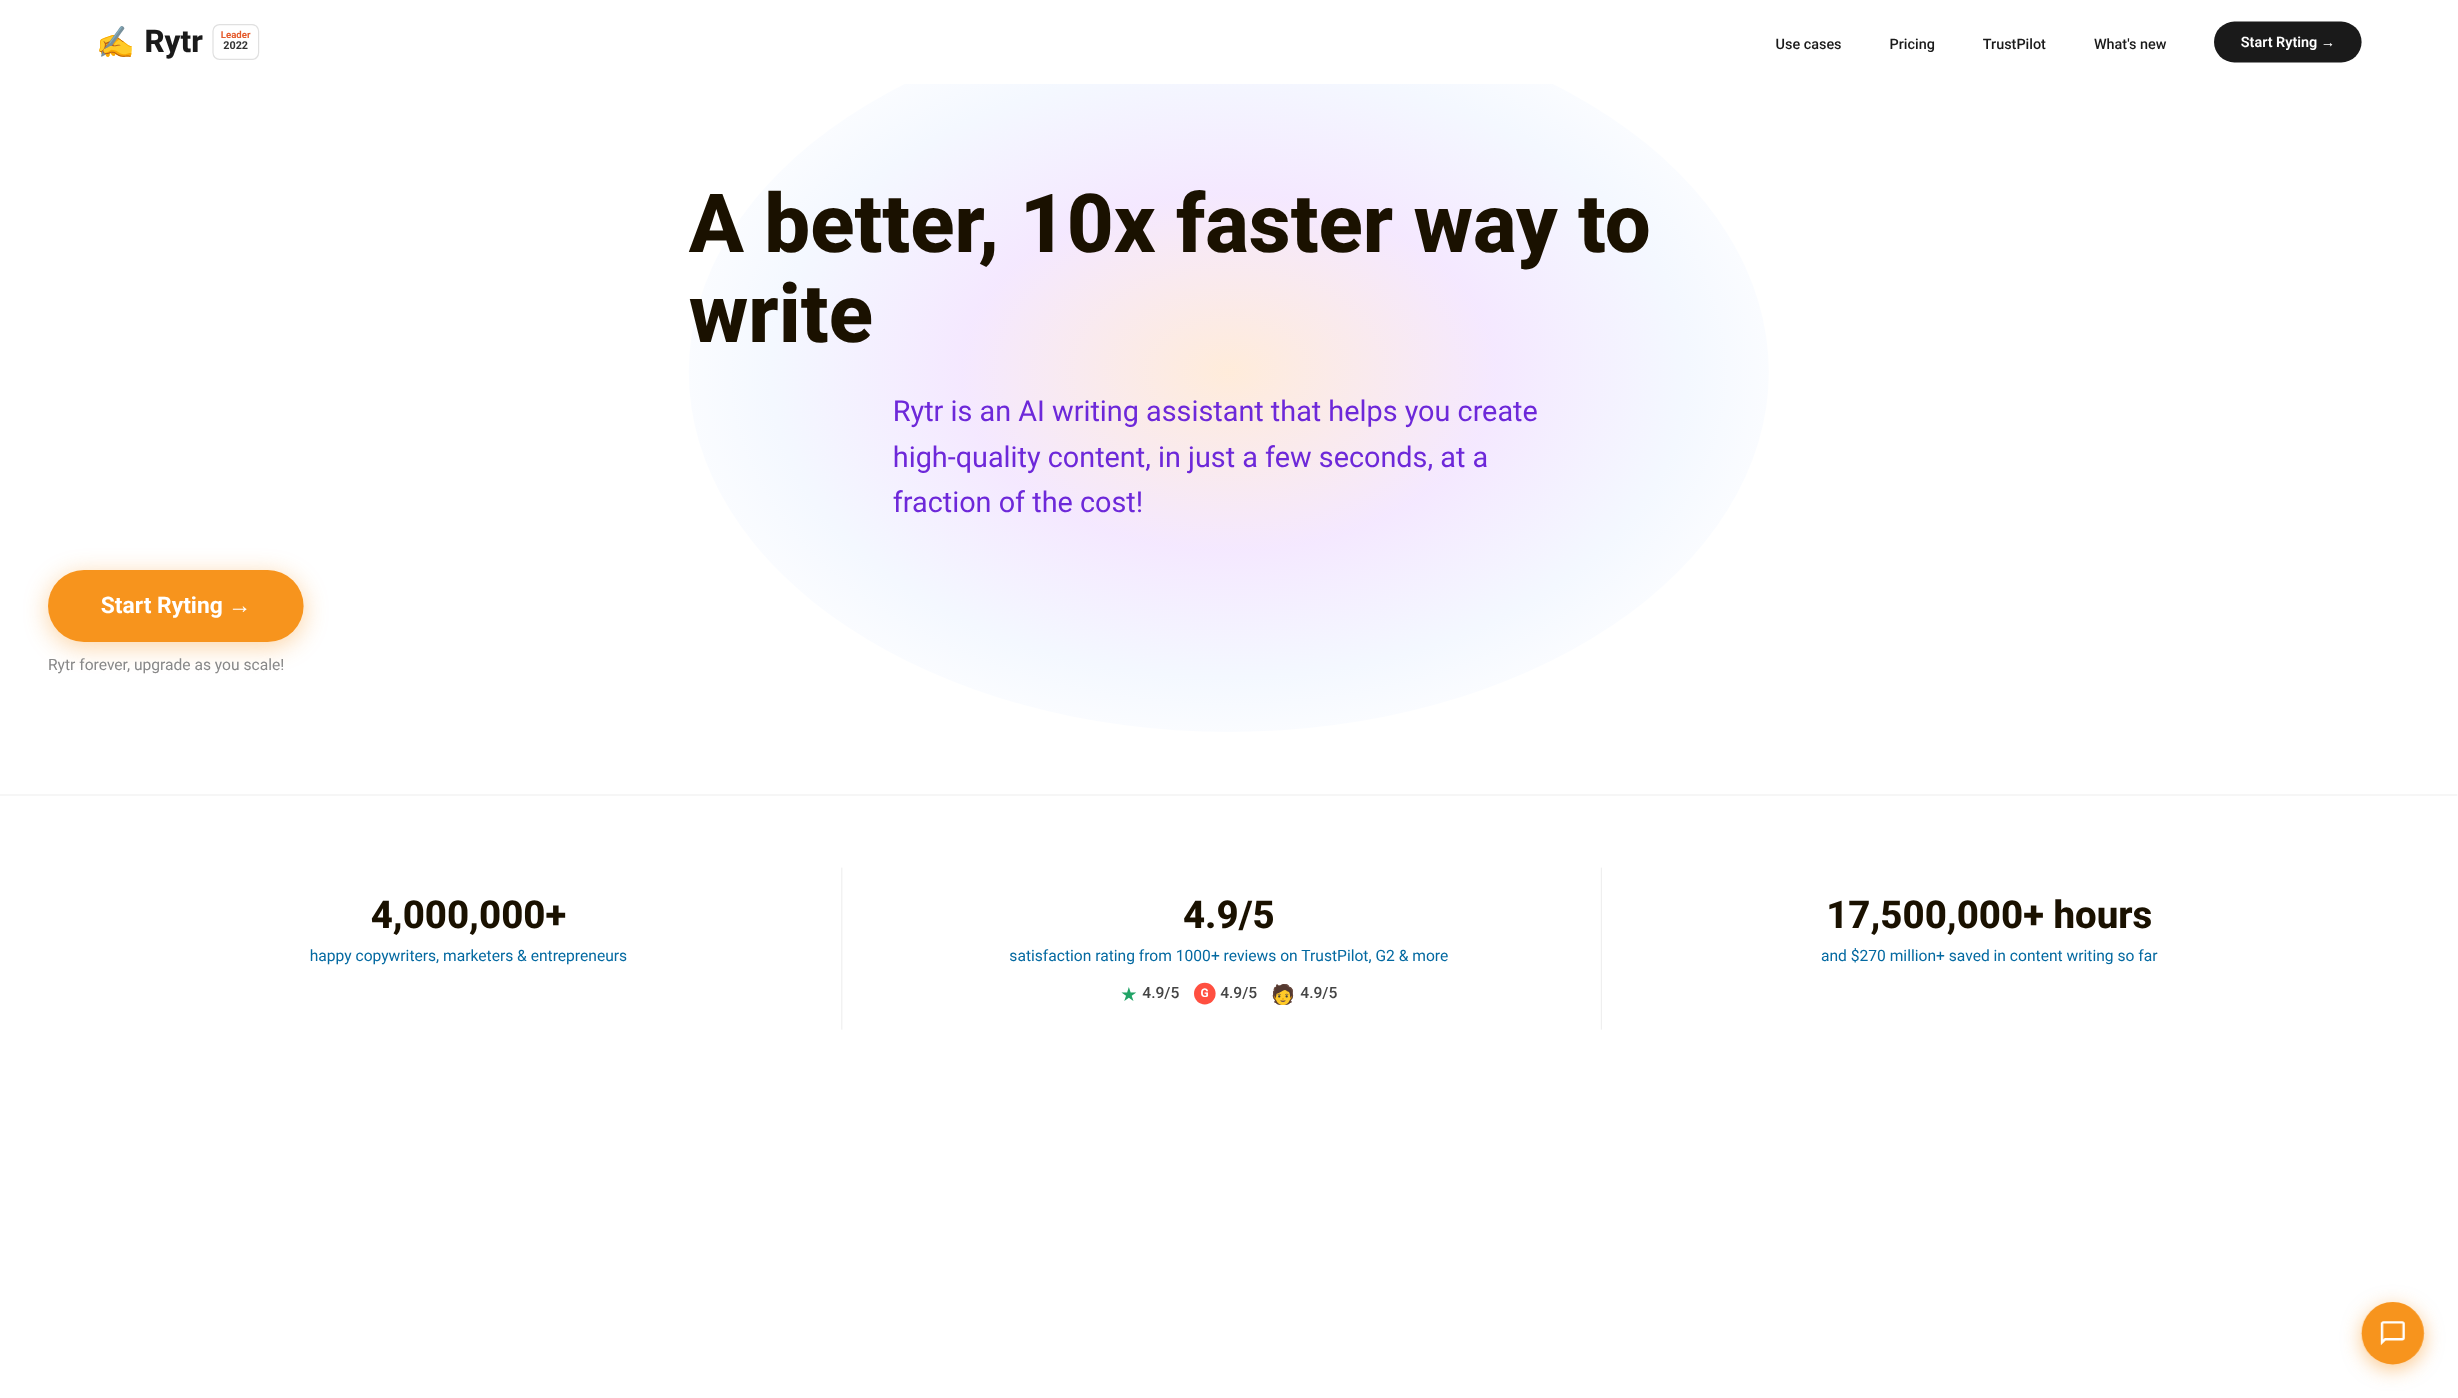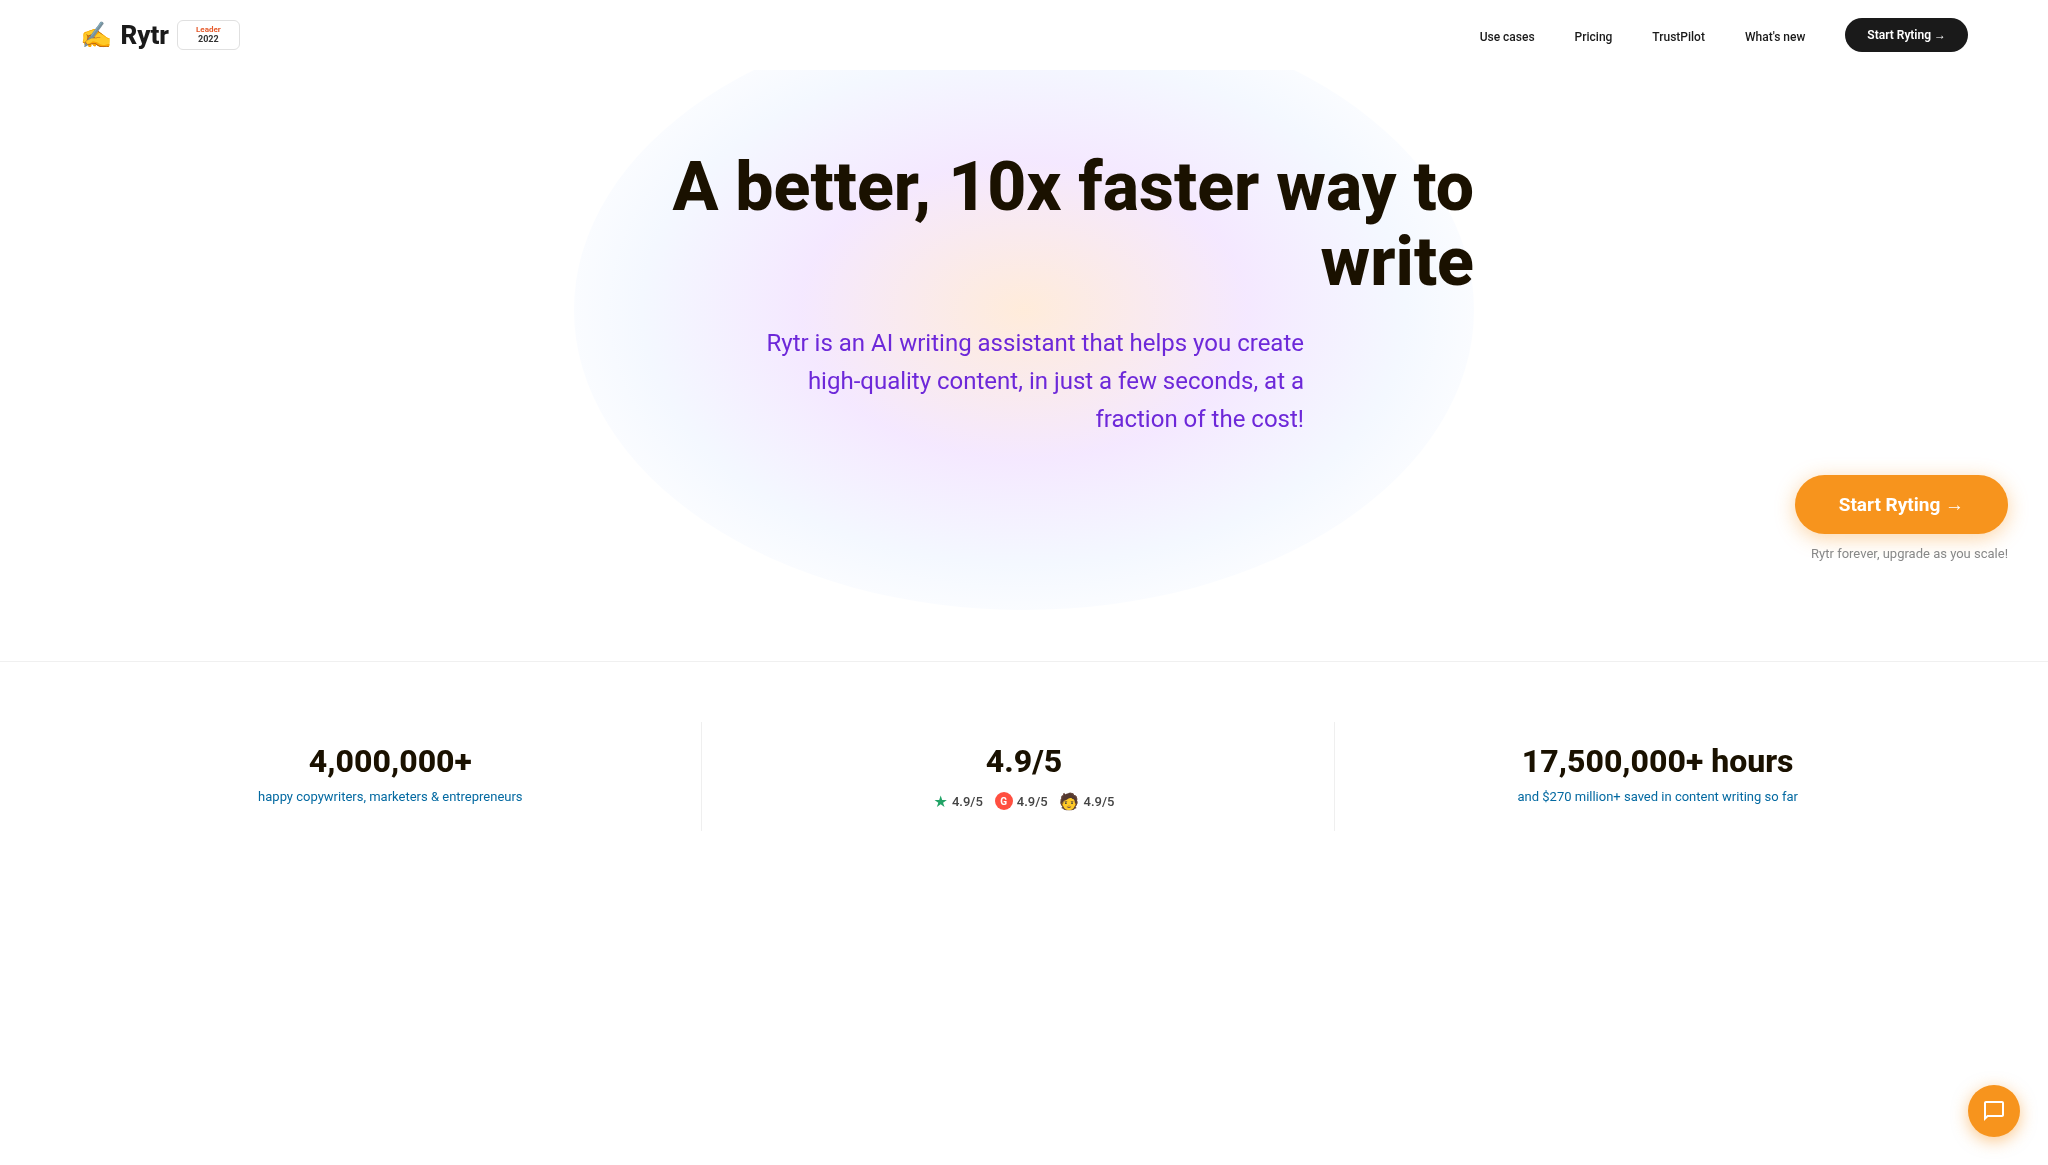--- a/index.html
+++ b/index.html
@@ -37,21 +37,21 @@
     }
 
     .logo-emoji {
       font-size: 26px;
     }
 
     .leader-badge {
       background: #fff;
       border: 1px solid #e0e0e0;
       border-radius: 6px;
-      padding: 4px 18px;
+      padding: 4px 6px;
       font-size: 9px;
       font-weight: 700;
       color: #333;
       text-align: center;
       line-height: 1.2;
       display: flex;
       flex-direction: column;
       align-items: center;
     }
 
@@ -81,21 +81,21 @@
       border-radius: 30px;
       font-weight: 600 !important;
       display: flex;
       align-items: center;
       gap: 6px;
     }
 
     
     .hero {
       position: relative;
-      text-align: right;
+      text-align: left;
       padding: 80px 40px 60px;
       overflow: hidden;
     }
 
     .hero-bg {
       position: absolute;
       top: -60px;
       left: 50%;
       transform: translateX(-50%);
       width: 900px;
@@ -292,20 +292,21 @@
 </section>
 
 <section class="stats">
   <div class="stat-item">
     <div class="stat-number">4,000,000+</div>
     <div class="stat-label">happy copywriters, marketers &amp; entrepreneurs</div>
   </div>
 
   <div class="stat-item">
     <div class="stat-number">4.9/5</div>
+    <div class="stat-label">satisfaction rating from 1000+ reviews on TrustPilot, G2 &amp; more</div>
     <div class="rating-icons">
       <div class="rating-badge">
         <span class="star-icon">★</span>
         <span>4.9/5</span>
       </div>
       <div class="rating-badge">
         <span class="g2-icon">G</span>
         <span>4.9/5</span>
       </div>
       <div class="rating-badge">

